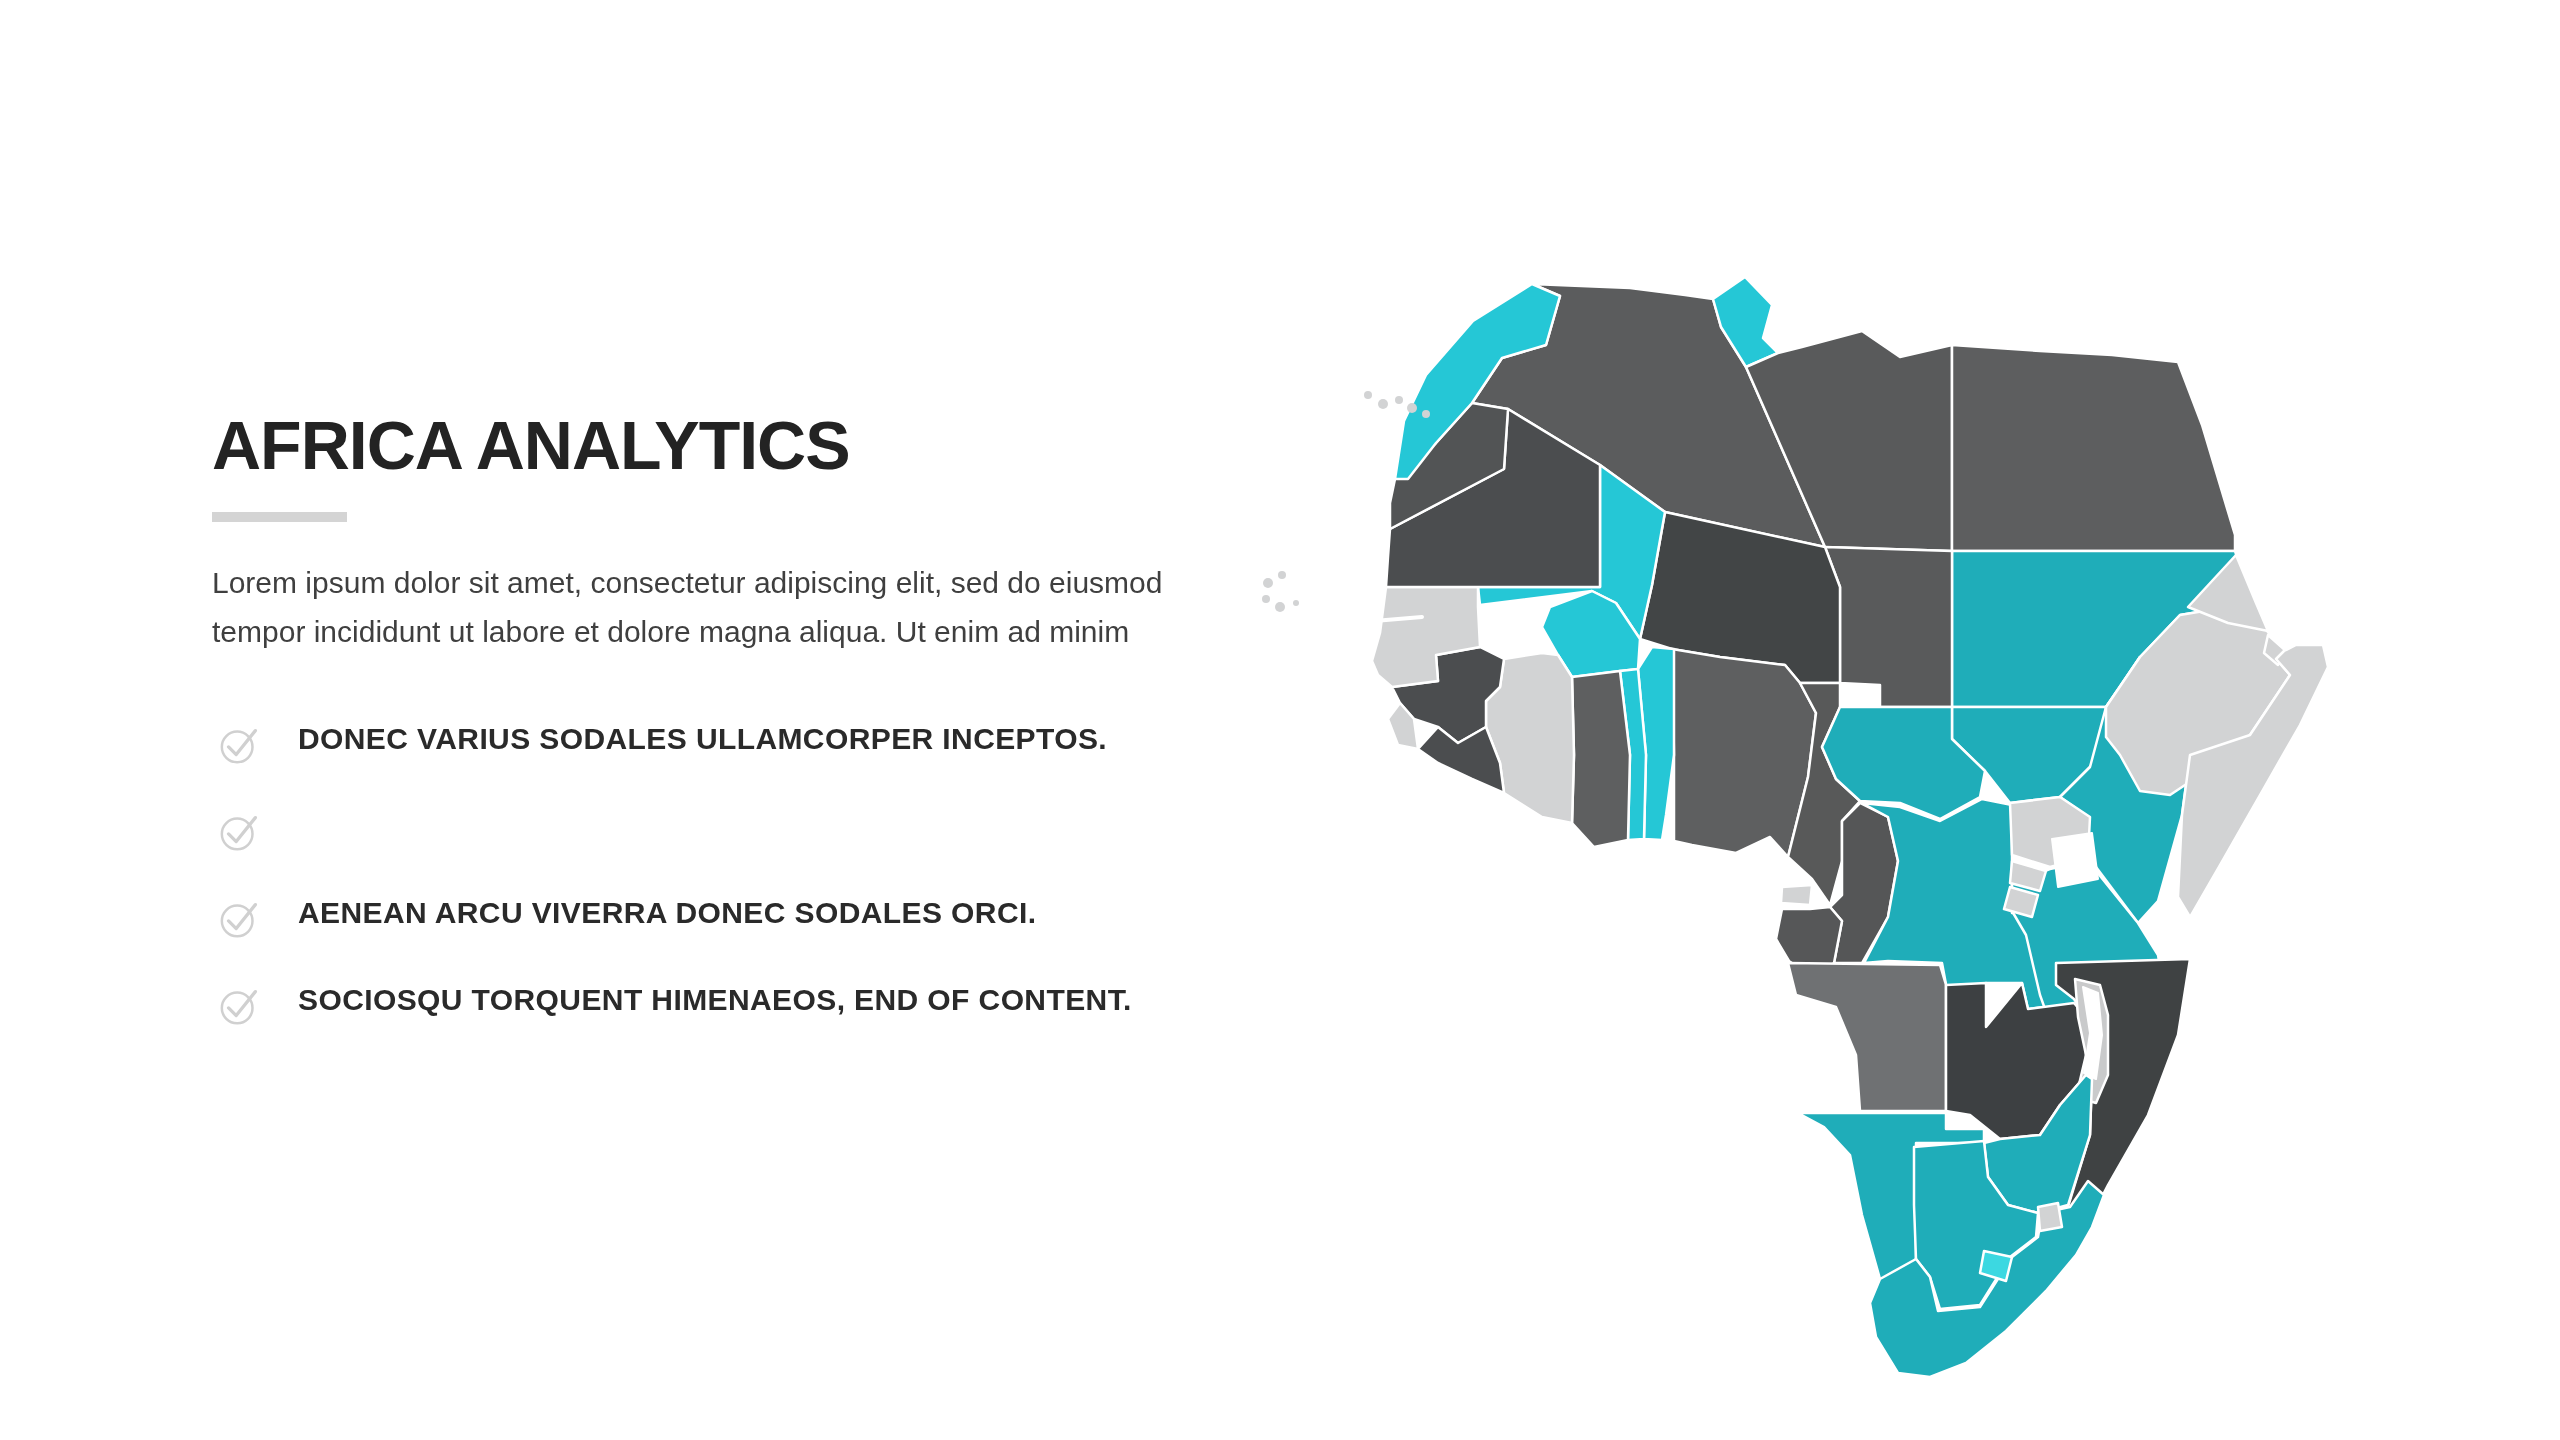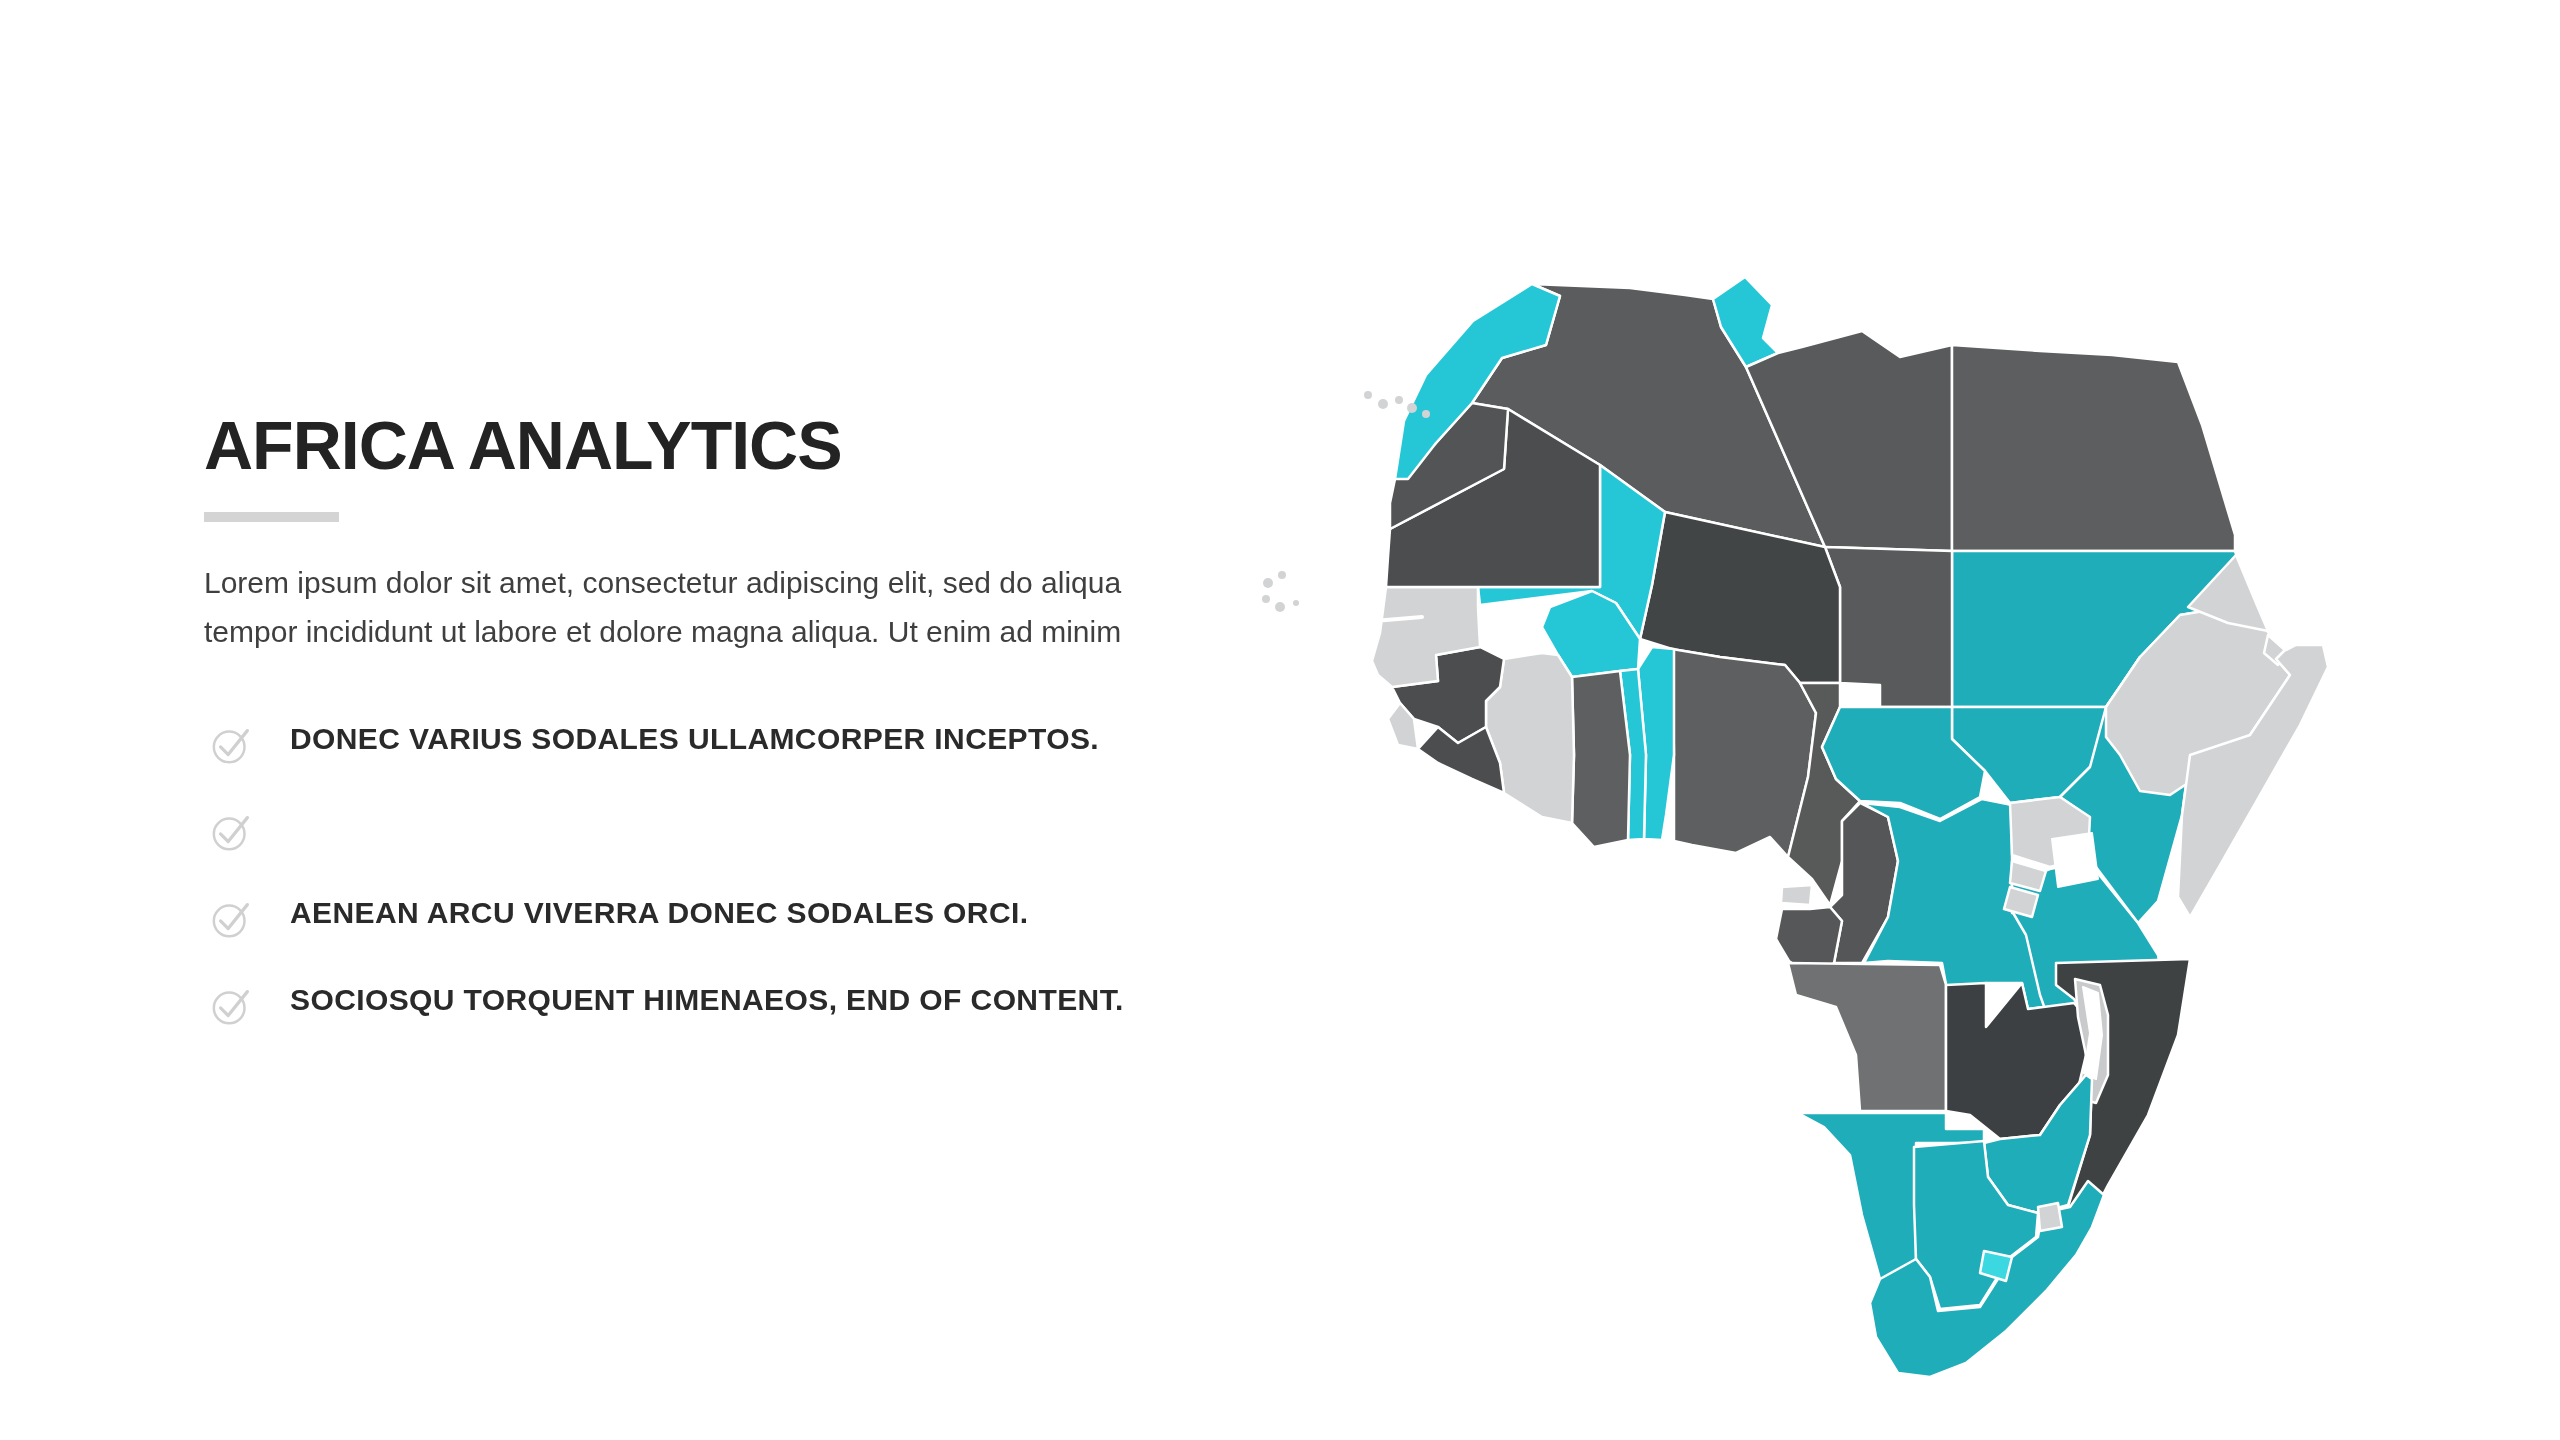--- a/index.html
+++ b/index.html
@@ -1,21 +1,21 @@
 <!DOCTYPE html>
 <html><head>
 <meta charset="utf-8">
 <style>
   html,body{margin:0;padding:0;background:#ffffff;}
   body{width:2560px;height:1440px;position:relative;overflow:hidden;
        font-family:"Liberation Sans","DejaVu Sans",sans-serif;}
   .slide{position:absolute;inset:0;background:#ffffff;}
 
   
-  .content{position:absolute;left:204px;top:410px;width:1060px;}
+  .content{position:absolute;left:212px;top:410px;width:1060px;}
   .title{margin:0;font-size:68px;font-weight:700;letter-spacing:-1px;
          color:#232323;line-height:70px;}
   .divider{width:135px;height:10px;background:#d4d4d4;margin-top:32px;}
   .para{margin:36px 0 0 0;font-size:30px;line-height:49px;color:#3f3f3f;
         font-weight:400;}
   .checklist{list-style:none;margin:66px 0 0 6px;padding:0;}
   .checklist li{display:flex;align-items:flex-start;margin-bottom:41px;height:46px;}
   .checklist li .ck{flex:0 0 46px;width:46px;height:46px;margin-right:34px;}
   .checklist li span.lbl{font-size:30px;font-weight:700;color:#2a2a2a;
         letter-spacing:0.4px;}
@@ -29,21 +29,21 @@
 </style>
 </head>
 <body>
 
 <div class="slide">
 
   <div class="content">
     <h1 class="title">AFRICA ANALYTICS</h1>
     <div class="divider"></div>
     <p class="para">
-      <span>Lorem ipsum dolor sit amet, consectetur adipiscing elit, sed do aliqua</span><br>
+      <span>Lorem ipsum dolor sit amet, consectetur adipiscing elit, sed do eiusmod</span><br>
       <span>tempor incididunt ut labore et dolore magna aliqua. Ut enim ad minim</span><br>
     </p>
 
     <ul class="checklist">
       <li>
         <svg class="ck" viewBox="0 0 48 48">
           <circle cx="20" cy="26" r="16" fill="none" stroke-width="2.6" stroke="#d0d0d0"></circle>
           <path d="M11,26 L19,34 L39,9" fill="none" stroke-width="3.4" stroke-linecap="round" stroke-linejoin="round" stroke="#d0d0d0"></path>
         </svg>
         <span class="lbl">DONEC VARIUS SODALES ULLAMCORPER INCEPTOS.</span>

